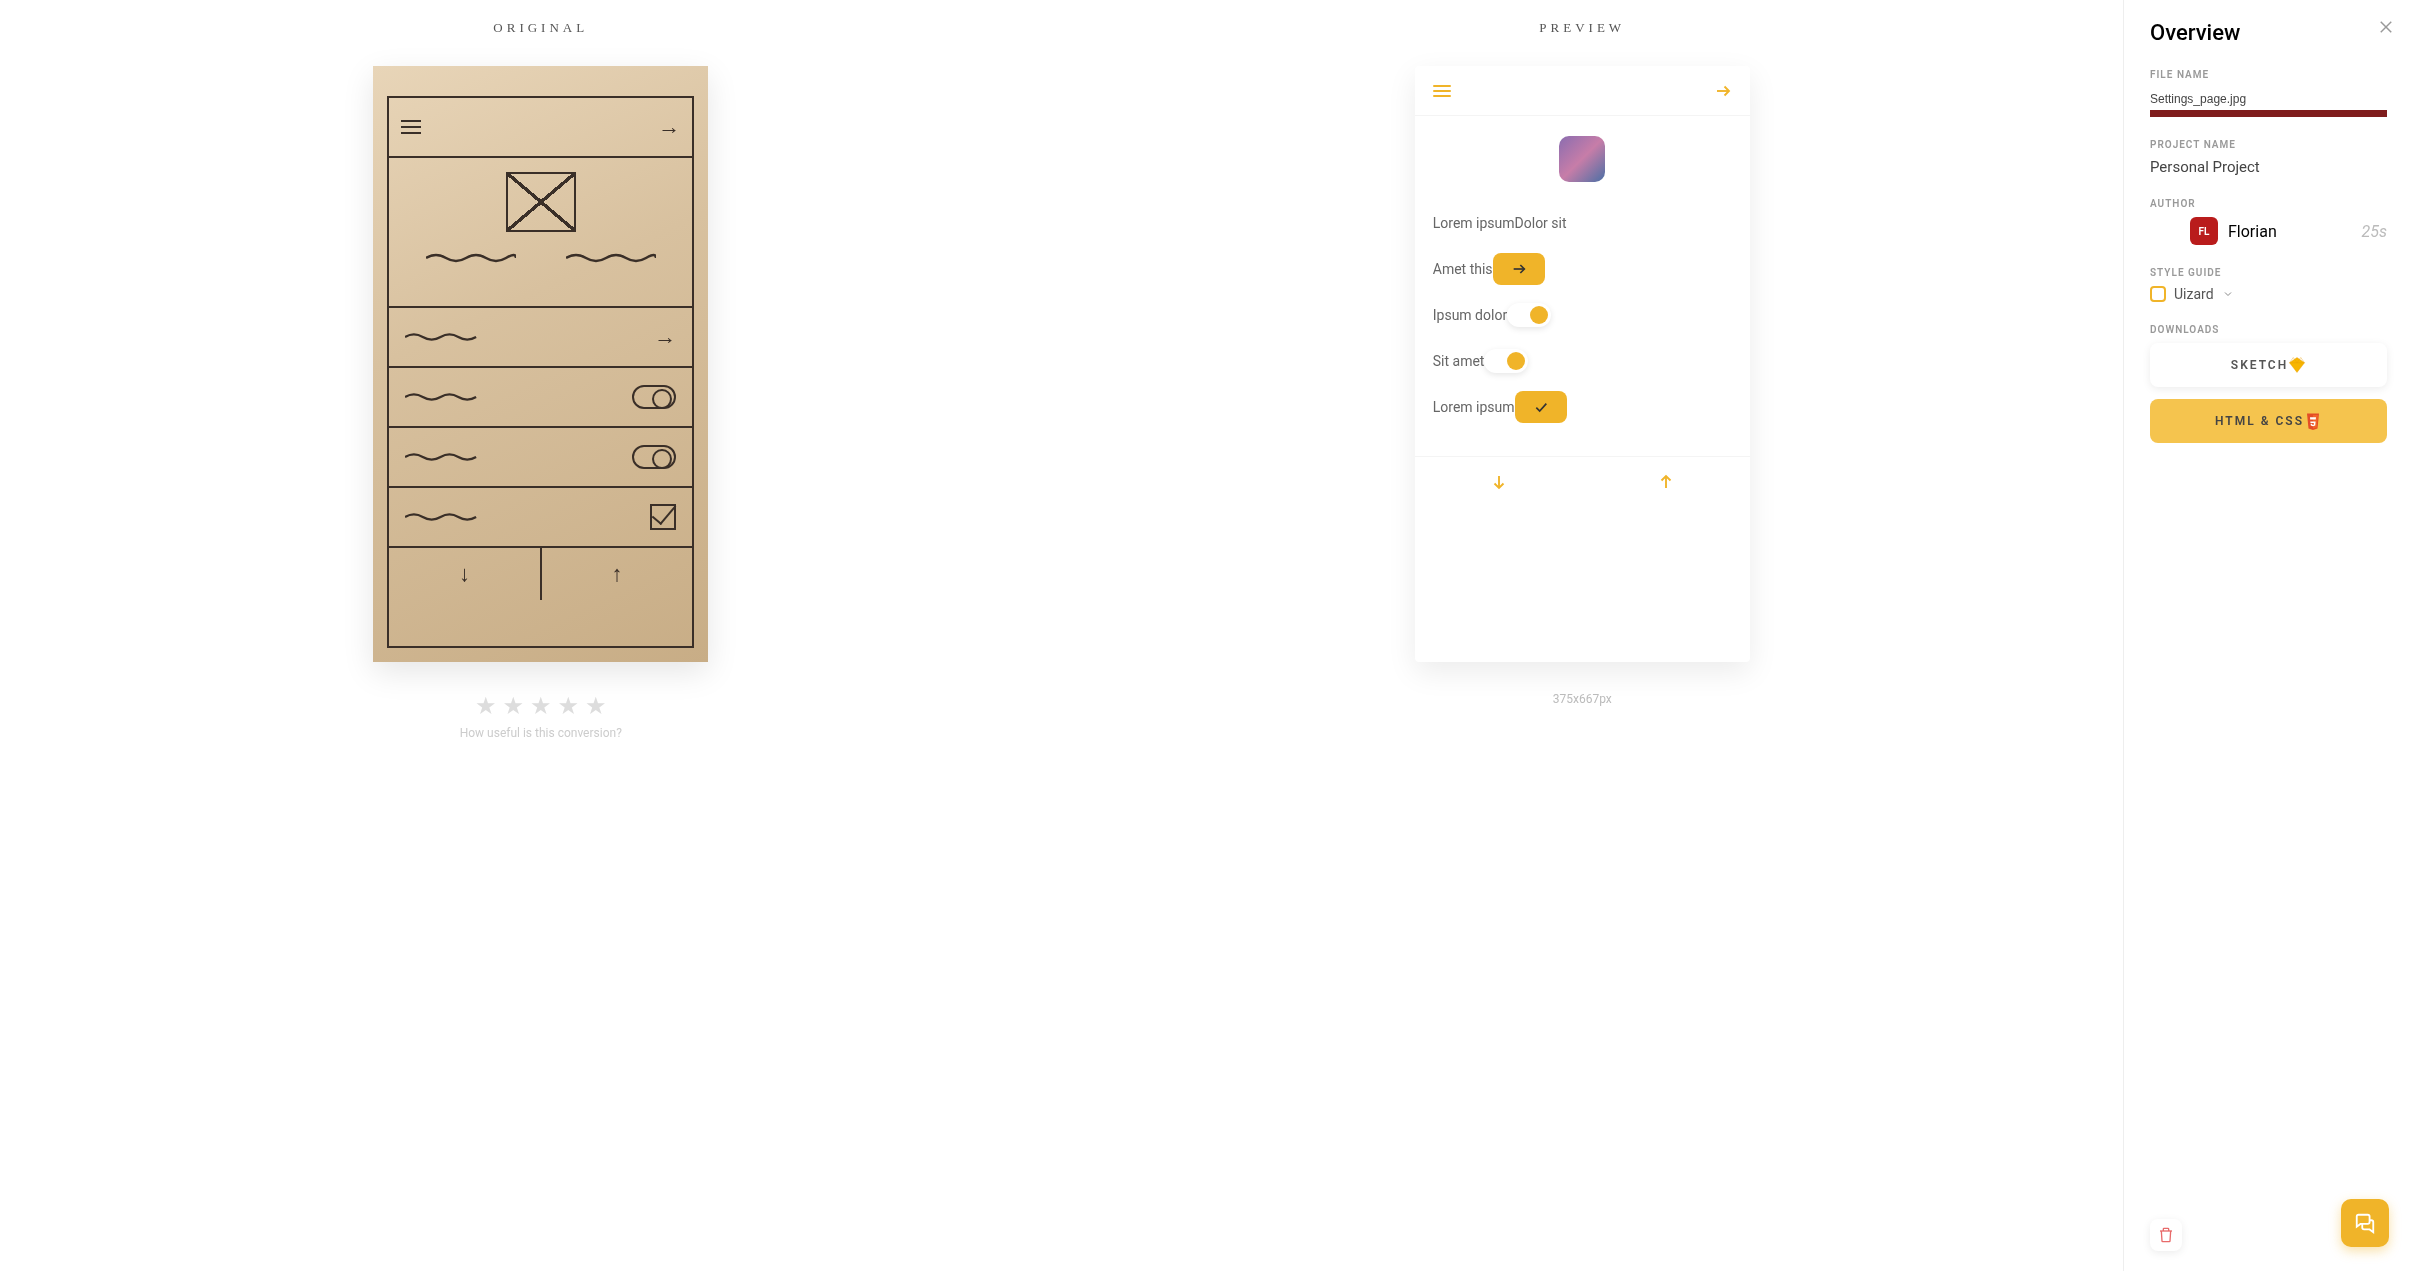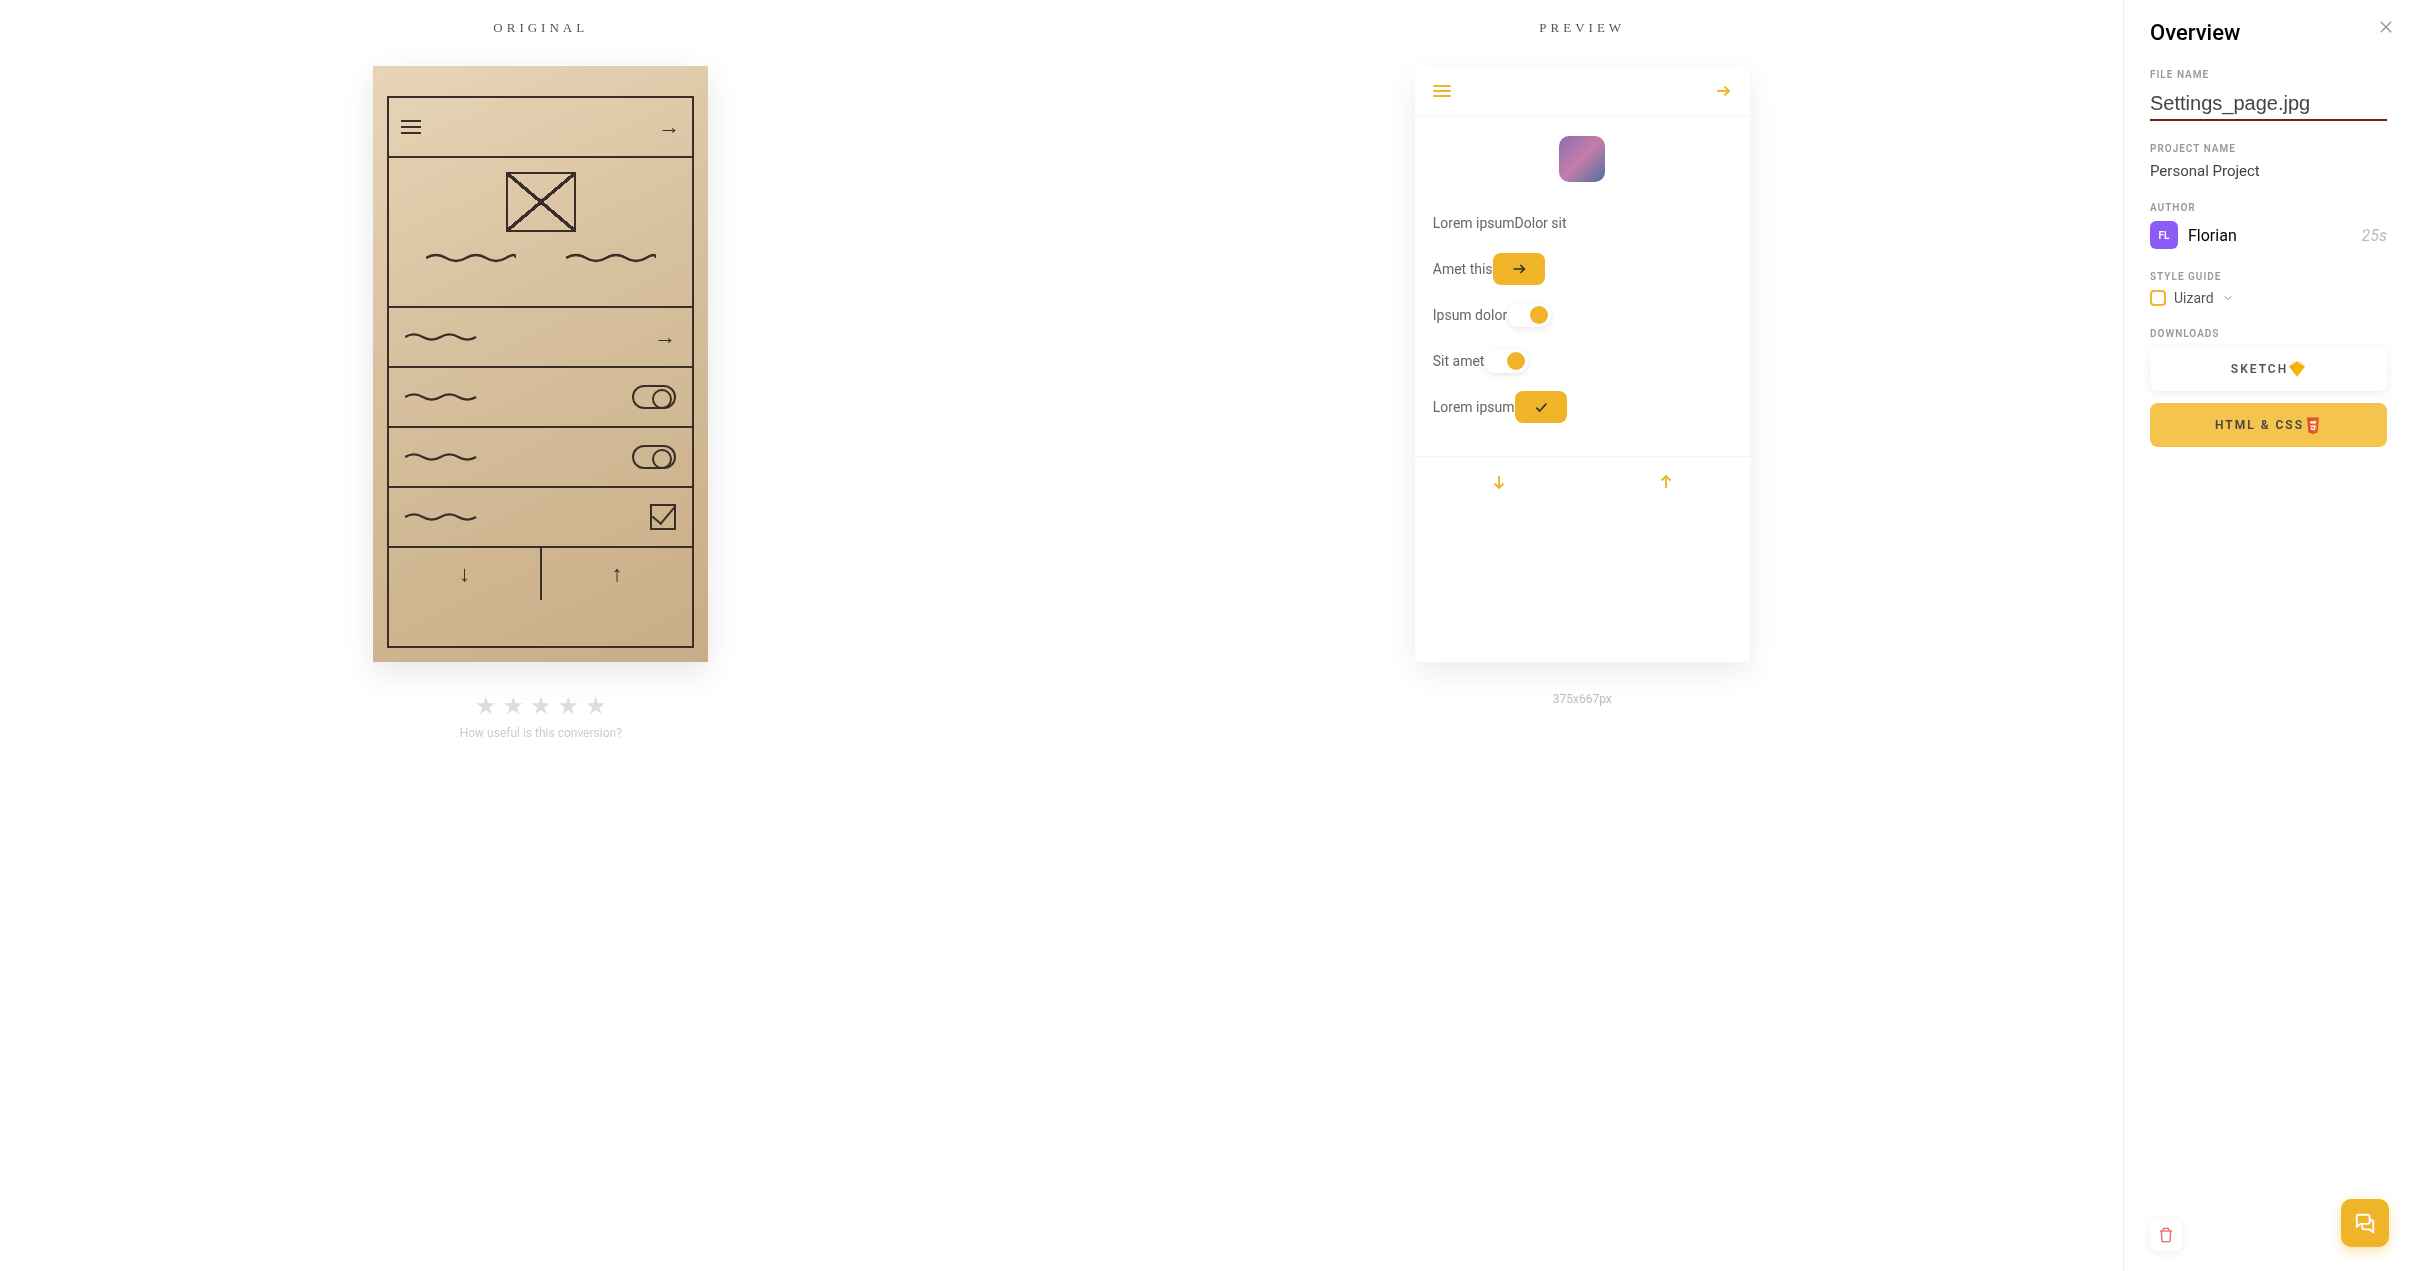--- a/index.html
+++ b/index.html
@@ -93,24 +93,24 @@
 .sidebar {
   width: 290px;
   border-left: 1px solid #eee;
   padding: 20px 26px;
   position:relative;
 }
 .sidebar-close{position:absolute;top:18px;right:18px;color:#999;cursor:pointer;}
 .sidebar h2 { font-size:22px; font-weight:500; margin-bottom:24px;}
 .field-label{font-size:10px;letter-spacing:1px;color:#999;font-weight:600;text-transform:uppercase;margin-bottom:8px;}
 .field-value{font-size:15px;color:#444;margin-bottom:6px;}
-.field-input{border:none;border-bottom:2px solid #7f1d1d;font-size:20px;color:#444;width:100%;padding:4px 0;outline:none;}
+.field-input{border:none;border-bottom:7px solid #7f1d1d;font-size:12px;color:#444;width:100%;padding:4px 0;outline:none;}
 .field-group{margin-bottom:22px;}
 .author-row{display:flex;align-items:center;gap:10px;}
-.author-badge{width:28px;height:28px;background:#8b5cf6;color:#fff;border-radius:6px;display:flex;align-items:center;justify-content:center;font-size:10px;font-weight:600;}
+.author-badge{width:28px;height:28px;background:#b91c1c;color:#fff;border-radius:6px;display:flex;align-items:center;justify-content:center;font-size:10px;font-weight:600;margin-left:40px;}
 .author-time{font-size:16px;color:#bbb;margin-left:auto;font-style:italic;}
 .style-row{display:flex;align-items:center;gap:8px;font-size:14px;color:#555;cursor:pointer;}
 .style-icon{width:16px;height:16px;border:2px solid #f0b429;border-radius:4px;}
 .dl-btn{width:100%;height:44px;border-radius:8px;display:flex;align-items:center;justify-content:center;font-size:12px;letter-spacing:2px;font-weight:600;cursor:pointer;margin-bottom:12px;}
 .dl-sketch{background:#fff;box-shadow:0 2px 8px rgba(0,0,0,0.08);color:#555;}
 .dl-html{background:#f5c44e;color:#444;}
 .trash-btn{position:absolute;bottom:20px;left:26px;width:32px;height:32px;background:#fff;box-shadow:0 2px 8px rgba(0,0,0,0.08);border-radius:8px;display:flex;align-items:center;justify-content:center;color:#e86a6a;cursor:pointer;}
 .chat-fab{position:fixed;bottom:24px;right:24px;width:48px;height:48px;background:#f0b429;border-radius:10px;display:flex;align-items:center;justify-content:center;color:#fff;cursor:pointer;box-shadow:0 4px 12px rgba(240,180,41,0.4);}
 svg{display:block;}
 </style>

